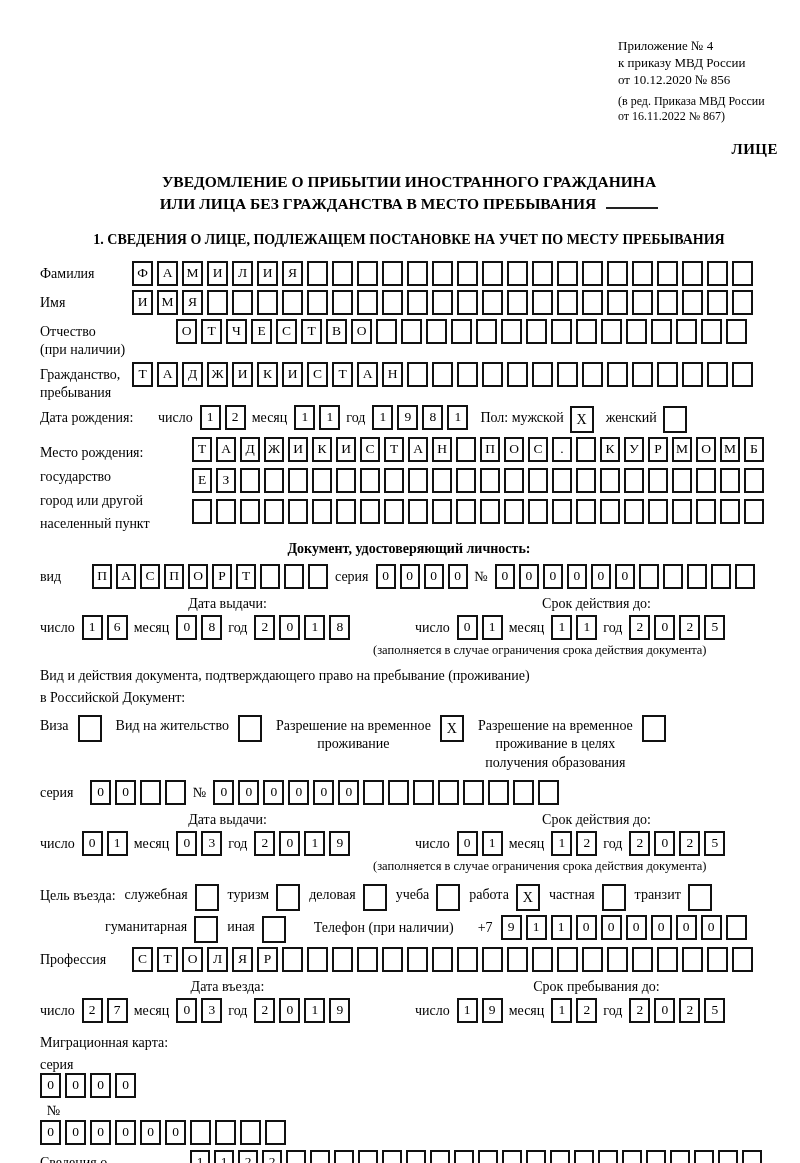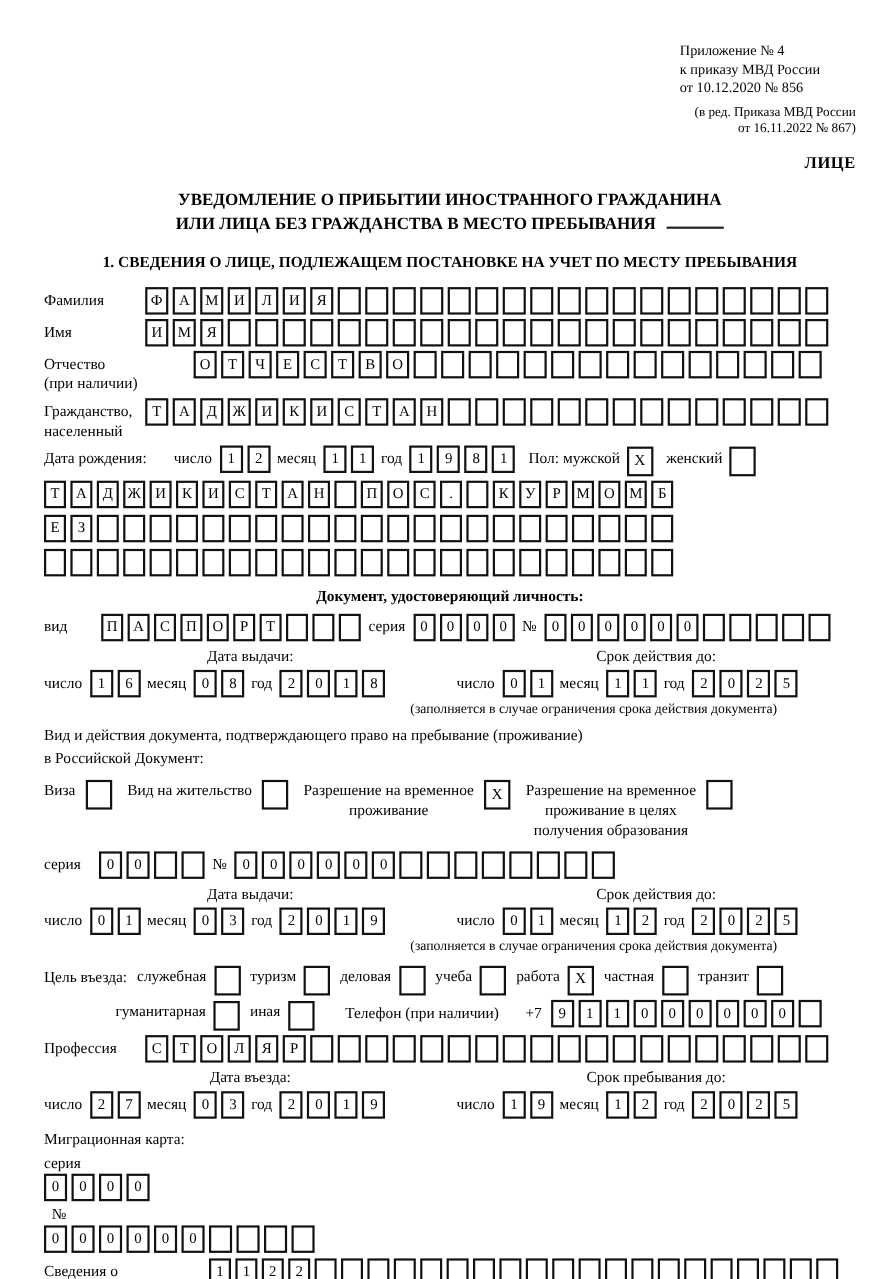--- a/index.html
+++ b/index.html
@@ -4,21 +4,21 @@
 <style>
   html,body { margin:0; padding:0; background:#ffffff; }
   .page {
     width:800px; height:1163px; box-sizing:border-box;
     padding:38px 22px 0 40px; overflow:hidden;
     background:#ffffff; color:#000;
     font-family:"Liberation Serif","DejaVu Serif",serif;
     font-size:14px; line-height:1.25;
   }
   .appendix { margin-left:578px; font-size:13px; line-height:1.3; }
-  .edition  { margin-left:578px; font-size:12px; line-height:1.28; margin-top:5px;text-align:right; }
+  .edition  { margin-left:578px; font-size:12px; line-height:1.28; margin-top:5px; }
   .form-label { text-align:right; font-weight:bold; font-size:15px; margin-top:16px; letter-spacing:.5px; }
   .title { text-align:center; font-weight:bold; font-size:15.5px; line-height:1.4; margin-top:12px; }
   .t-underline { display:inline-block; width:52px; border-bottom:2px solid #222; margin-left:10px; }
   .sec-heading { text-align:center; font-weight:bold; font-size:14px; margin-top:16px; margin-bottom:13px; }
 
   .row { display:flex; align-items:flex-start; margin-bottom:4px; }
   .lbl { flex:0 0 auto; padding-top:4px; }
   .w92 { width:92px; } .w136 { width:136px; } .w152 { width:152px; } .w68 { width:52px; }
   .gap-lr { margin:0 7px; }
   .gapL { margin-left:12px; margin-right:6px; }
@@ -177,21 +177,21 @@
         <span class="cell"></span>
         <span class="cell"></span>
         <span class="cell"></span>
         <span class="cell"></span>
       </div>
   </div>
 
   <div class="row">
     <div class="lbl w92">
       <div>Гражданство,</div>
-      <div>населенный</div>
+      <div>пребывания</div>
     </div>
     <div class="cells">
         <span class="cell">Т</span>
         <span class="cell">А</span>
         <span class="cell">Д</span>
         <span class="cell">Ж</span>
         <span class="cell">И</span>
         <span class="cell">К</span>
         <span class="cell">И</span>
         <span class="cell">С</span>
@@ -236,20 +236,26 @@
           <span class="cell">1</span>
         </span>
       </span>
     <span class="lbl gapL">Пол: мужской</span>
     <span class="chk">X</span>
     <span class="lbl gapL">женский</span>
     <span class="chk"></span>
   </div>
 
   <div class="row">
+    <div class="lbl w152 bp-labels">
+      <div>Место рождения:</div>
+      <div>государство</div>
+      <div>город или другой</div>
+      <div>населенный пункт</div>
+    </div>
     <div>
       <div class="cells cells-sm bp-row">
           <span class="cell">Т</span>
           <span class="cell">А</span>
           <span class="cell">Д</span>
           <span class="cell">Ж</span>
           <span class="cell">И</span>
           <span class="cell">К</span>
           <span class="cell">И</span>
           <span class="cell">С</span>

